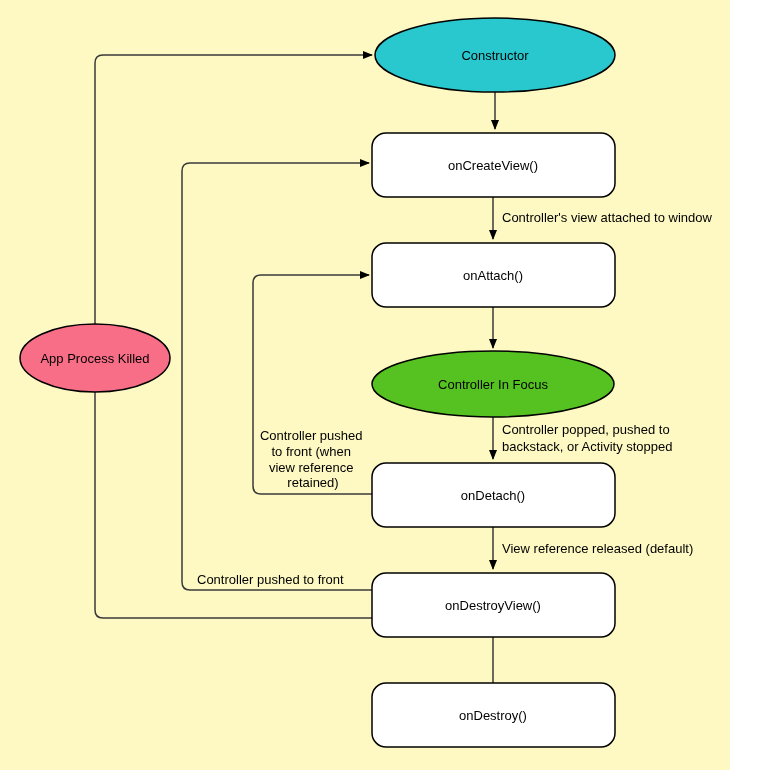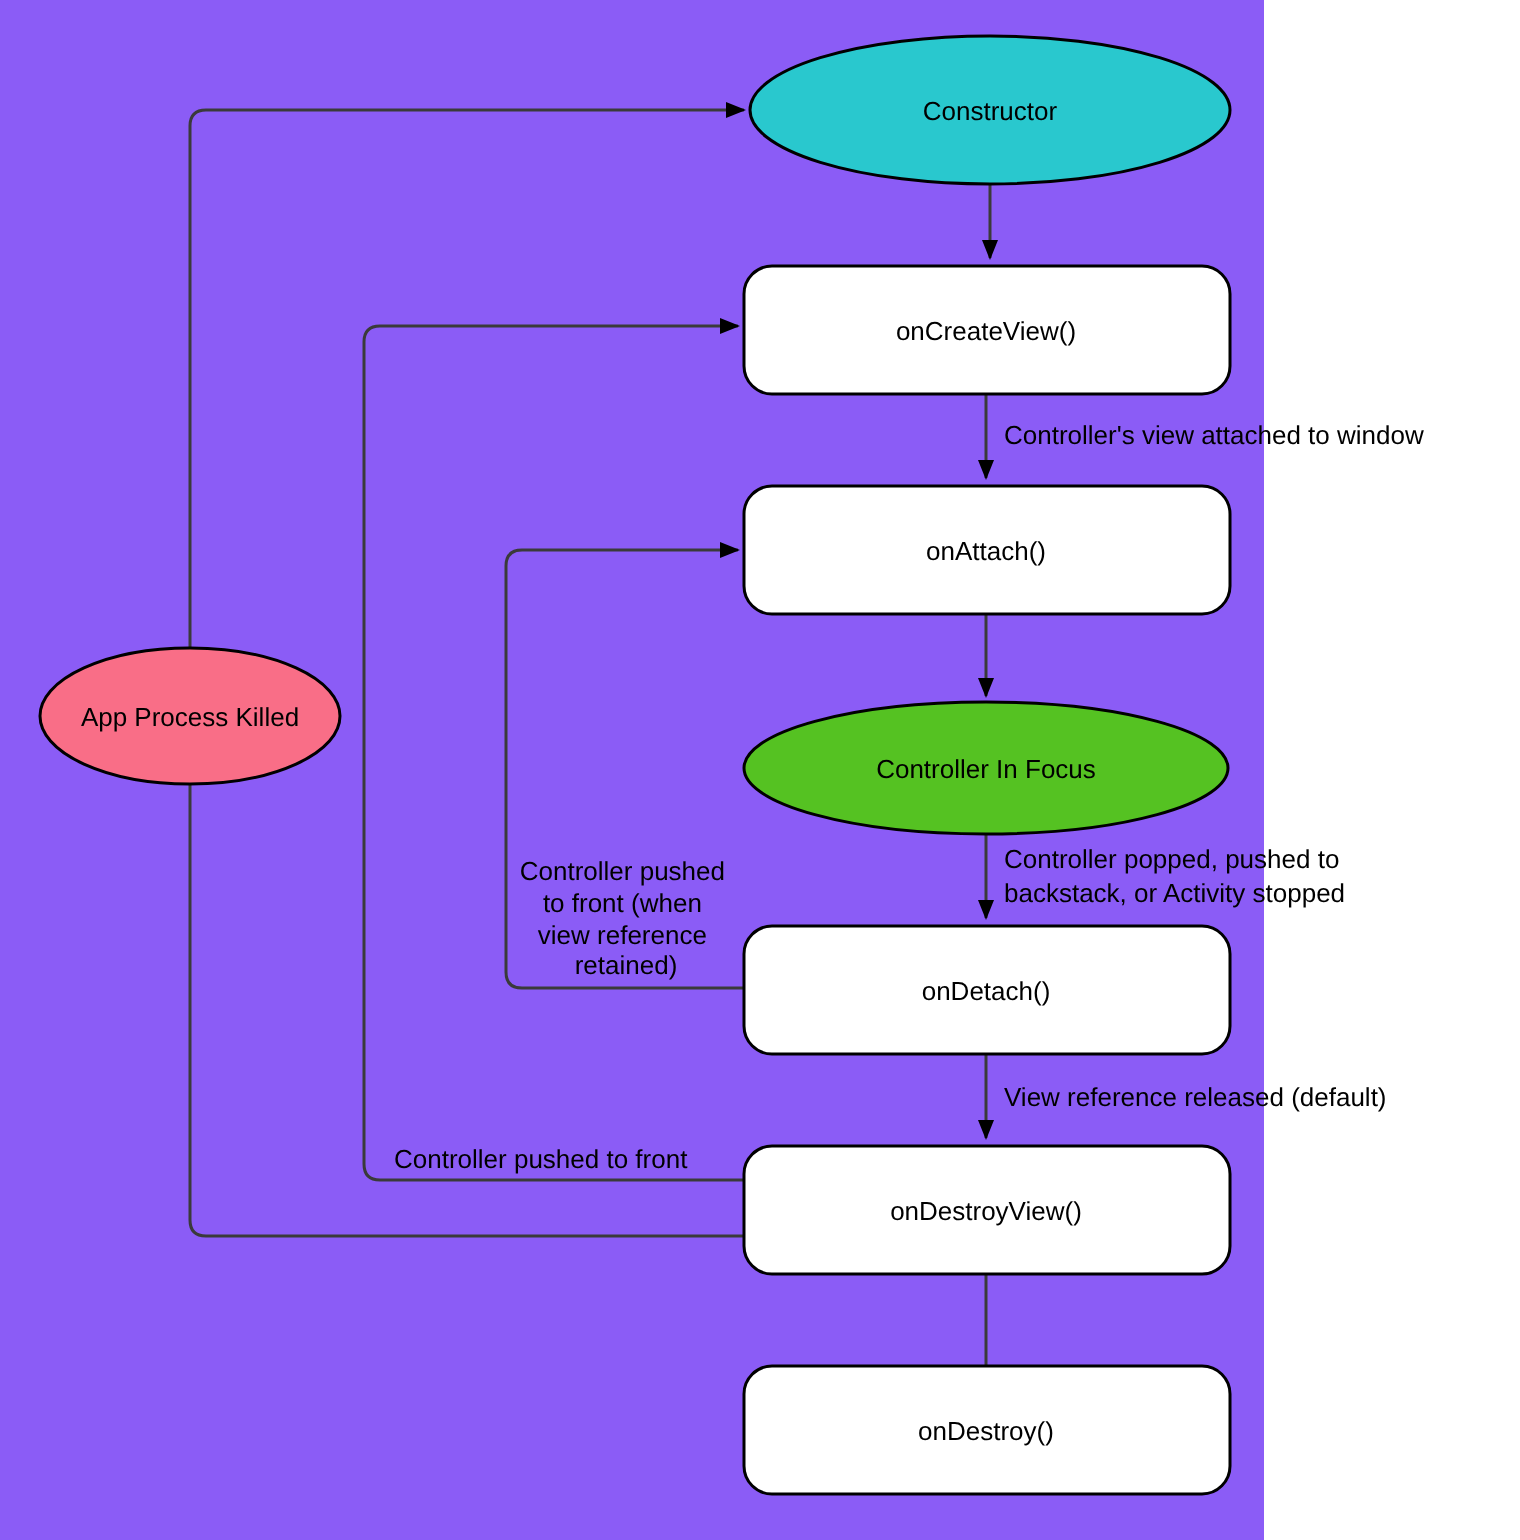--- a/index.html
+++ b/index.html
@@ -5,23 +5,23 @@
   html, body {
     margin: 0;
     padding: 0;
     background: #ffffff;
     width: 760px;
     height: 770px;
     overflow: hidden;
   }
   .canvas {
     position: relative;
-    width: 632px;
+    width: 730px;
     height: 770px;
-    background: #8b5cf6;
+    background: #fef9c3;
   }
   svg {
     display: block;
   }
   svg text {
     font-family: "Liberation Sans", sans-serif;
     font-size: 13px;
     fill: #000000;
   }
   .node-shape {

